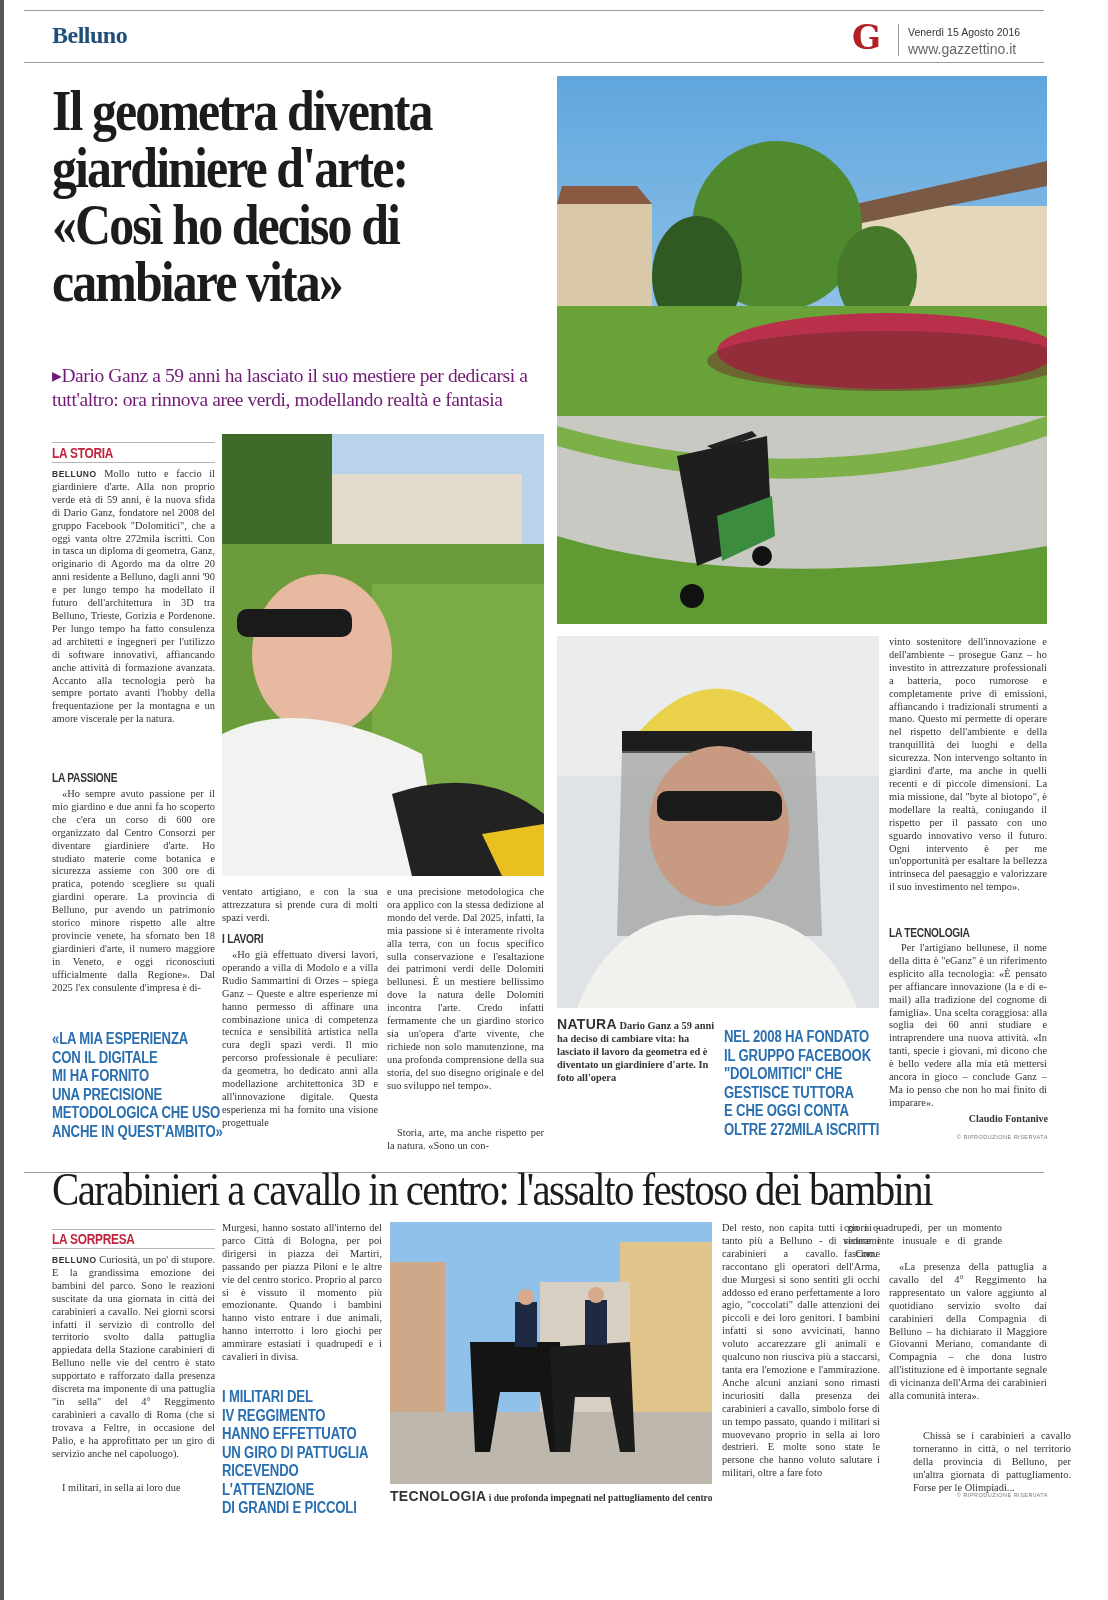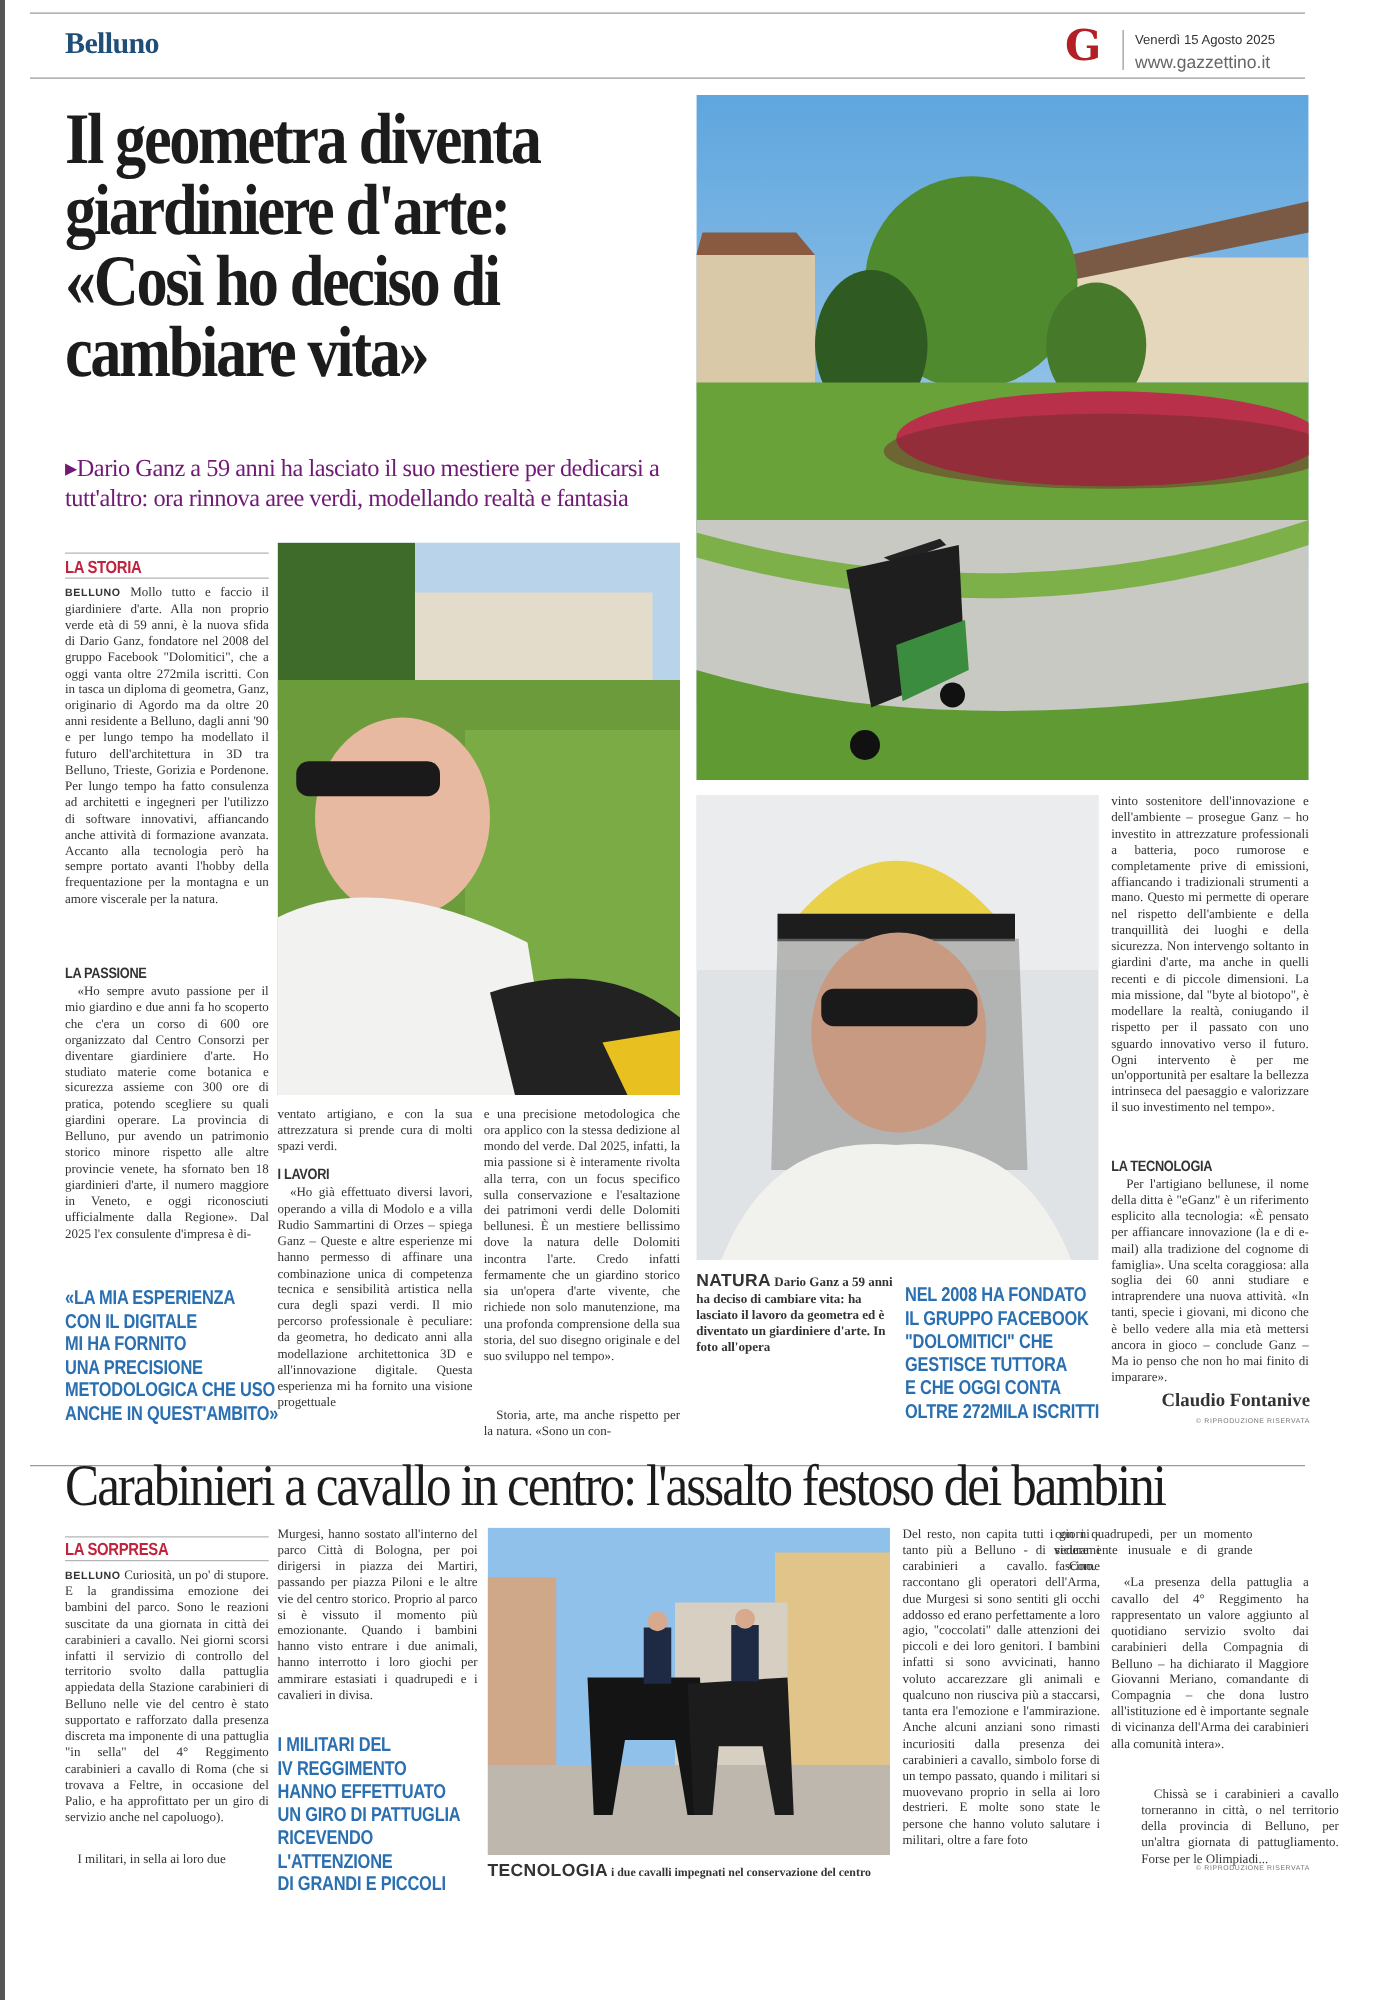--- a/index.html
+++ b/index.html
@@ -16,36 +16,36 @@
   .subhead { left: 52px; top: 364px; width: 520px; font-size: 19.5px; line-height: 24px; color: #701a75; letter-spacing: -0.4px; }
   .kicker { font-family: "Liberation Sans", sans-serif; font-weight: bold; font-size: 12px; letter-spacing: -0.3px; transform: scaleX(0.85); transform-origin: left; display: inline-block; }
   .kicker.red { color: #c0243c; font-size: 14px; }
   .kicker.dark { color: #333; }
   .body { font-size: 10.4px; line-height: 12.9px; text-align: justify; color: #333; hyphens: auto; }
   .body .lead { font-family: "Liberation Sans", sans-serif; font-weight: bold; font-size: 8.5px; letter-spacing: 0.5px; color: #333; }
   .pull { font-family: "Liberation Sans", sans-serif; font-weight: bold; color: #2a6fb0; font-size: 16px; line-height: 18.5px; text-transform: uppercase; transform: scaleX(0.82); transform-origin: left top; letter-spacing: -0.2px; white-space: pre-line; }
   .photo { position: absolute; overflow: hidden; }
   .caption { font-size: 10.4px; line-height: 13px; color: #333; font-weight: bold; }
   .caption .lead { font-family: "Liberation Sans", sans-serif; font-size: 14px; letter-spacing: 0.3px; }
-  .byline { font-weight: bold; font-size: 15px; color: #333; }
+  .byline { font-weight: bold; font-size: 10px; color: #333; }
   .copyright { font-family: "Liberation Sans", sans-serif; font-size: 5.5px; letter-spacing: 0.5px; color: #777; }
   .headline2 { left: 52px; top: 1162px; font-size: 47px; font-weight: normal; color: #1c1c1c; letter-spacing: -1.8px; transform: scaleX(0.87); transform-origin: left top; white-space: nowrap; }
   .leftborder { left: 0; top: 0; width: 4px; height: 1600px; background: #555; }
 </style>
 </head>
 <body>
 
 <div class="abs leftborder"></div>
 
 <div class="rule" style="left:24px; top:10px; width:1020px; height:1px;"></div>
 <div class="abs section-name">Belluno</div>
 <div class="abs logo-g">G</div>
 <div class="abs logo-sep"></div>
 <div class="abs date">
-  <div>Venerdì 15 Agosto 2025</div>
+  <div>Venerdì 15 Agosto 2016</div>
   <div class="url">www.gazzettino.it</div>
 </div>
 <div class="rule" style="left:24px; top:62px; width:1020px; height:1px;"></div>
 
 <div class="abs headline">Il geometra diventa giardiniere d'arte: «Così ho deciso di cambiare vita»</div>
 <div class="abs subhead">▸Dario Ganz a 59 anni ha lasciato il suo mestiere per dedicarsi a tutt'altro: ora rinnova aree verdi, modellando realtà e fantasia</div>
 
 <div class="photo" style="left:557px; top:76px; width:490px; height:548px;">
   <svg width="490" height="548" viewBox="0 0 490 548">
     <defs>
@@ -176,20 +176,20 @@
     <path d="M80,120 L170,120 L175,230 L160,230 L150,170 L110,170 L100,230 L85,230 Z" fill="#141414"></path>
     <path d="M160,125 L240,120 L245,230 L230,230 L220,175 L185,175 L180,230 L165,230 Z" fill="#1c1c1c"></path>
     <rect x="125" y="80" width="22" height="45" fill="#1e2a44"></rect>
     <rect x="195" y="78" width="22" height="45" fill="#1e2a44"></rect>
     <circle cx="136" cy="75" r="8" fill="#d7a98d"></circle>
     <circle cx="206" cy="73" r="8" fill="#d7a98d"></circle>
   </svg>
 </div>
 <div class="abs caption" style="left:390px; top:1490px; width:330px; white-space:nowrap; font-size:9.5px;">
   <span class="lead">TECNOLOGIA</span>
-  <span>i due cavalli impegnati nel conservazione del centro</span>
+  <span>i due profonda impegnati nel pattugliamento del centro</span>
 </div>
 
 <div class="abs body" style="left:722px; top:1222px; width:158px;">Del resto, non capita tutti i giorni - tanto più a Belluno - di vedere i carabinieri a cavallo. Come raccontano gli operatori dell'Arma, due Murgesi si sono sentiti gli occhi addosso ed erano perfettamente a loro agio, "coccolati" dalle attenzioni dei piccoli e dei loro genitori. I bambini infatti si sono avvicinati, hanno voluto accarezzare gli animali e qualcuno non riusciva più a staccarsi, tanta era l'emozione e l'ammirazione. Anche alcuni anziani sono rimasti incuriositi dalla presenza dei carabinieri a cavallo, simbolo forse di un tempo passato, quando i militari si muovevano proprio in sella ai loro destrieri. E molte sono state le persone che hanno voluto salutare i militari, oltre a fare foto</div>
 <div class="abs body" style="left:844px; top:1222px; width:158px;">con i quadrupedi, per un momento sicuramente inusuale e di grande fascino.</div>
 <div class="abs body" style="left:889px; top:1261px; width:158px; text-indent:10px;">«La presenza della pattuglia a cavallo del 4° Reggimento ha rappresentato un valore aggiunto al quotidiano servizio svolto dai carabinieri della Compagnia di Belluno – ha dichiarato il Maggiore Giovanni Meriano, comandante di Compagnia – che dona lustro all'istituzione ed è importante segnale di vicinanza dell'Arma dei carabinieri alla comunità intera».</div>
 <div class="abs body" style="left:913px; top:1430px; width:158px; text-indent:10px;">Chissà se i carabinieri a cavallo torneranno in città, o nel territorio della provincia di Belluno, per un'altra giornata di pattugliamento. Forse per le Olimpiadi...</div>
 <div class="abs copyright" style="right:60px; top:1492px;">© RIPRODUZIONE RISERVATA</div>
 
 </body></html>

